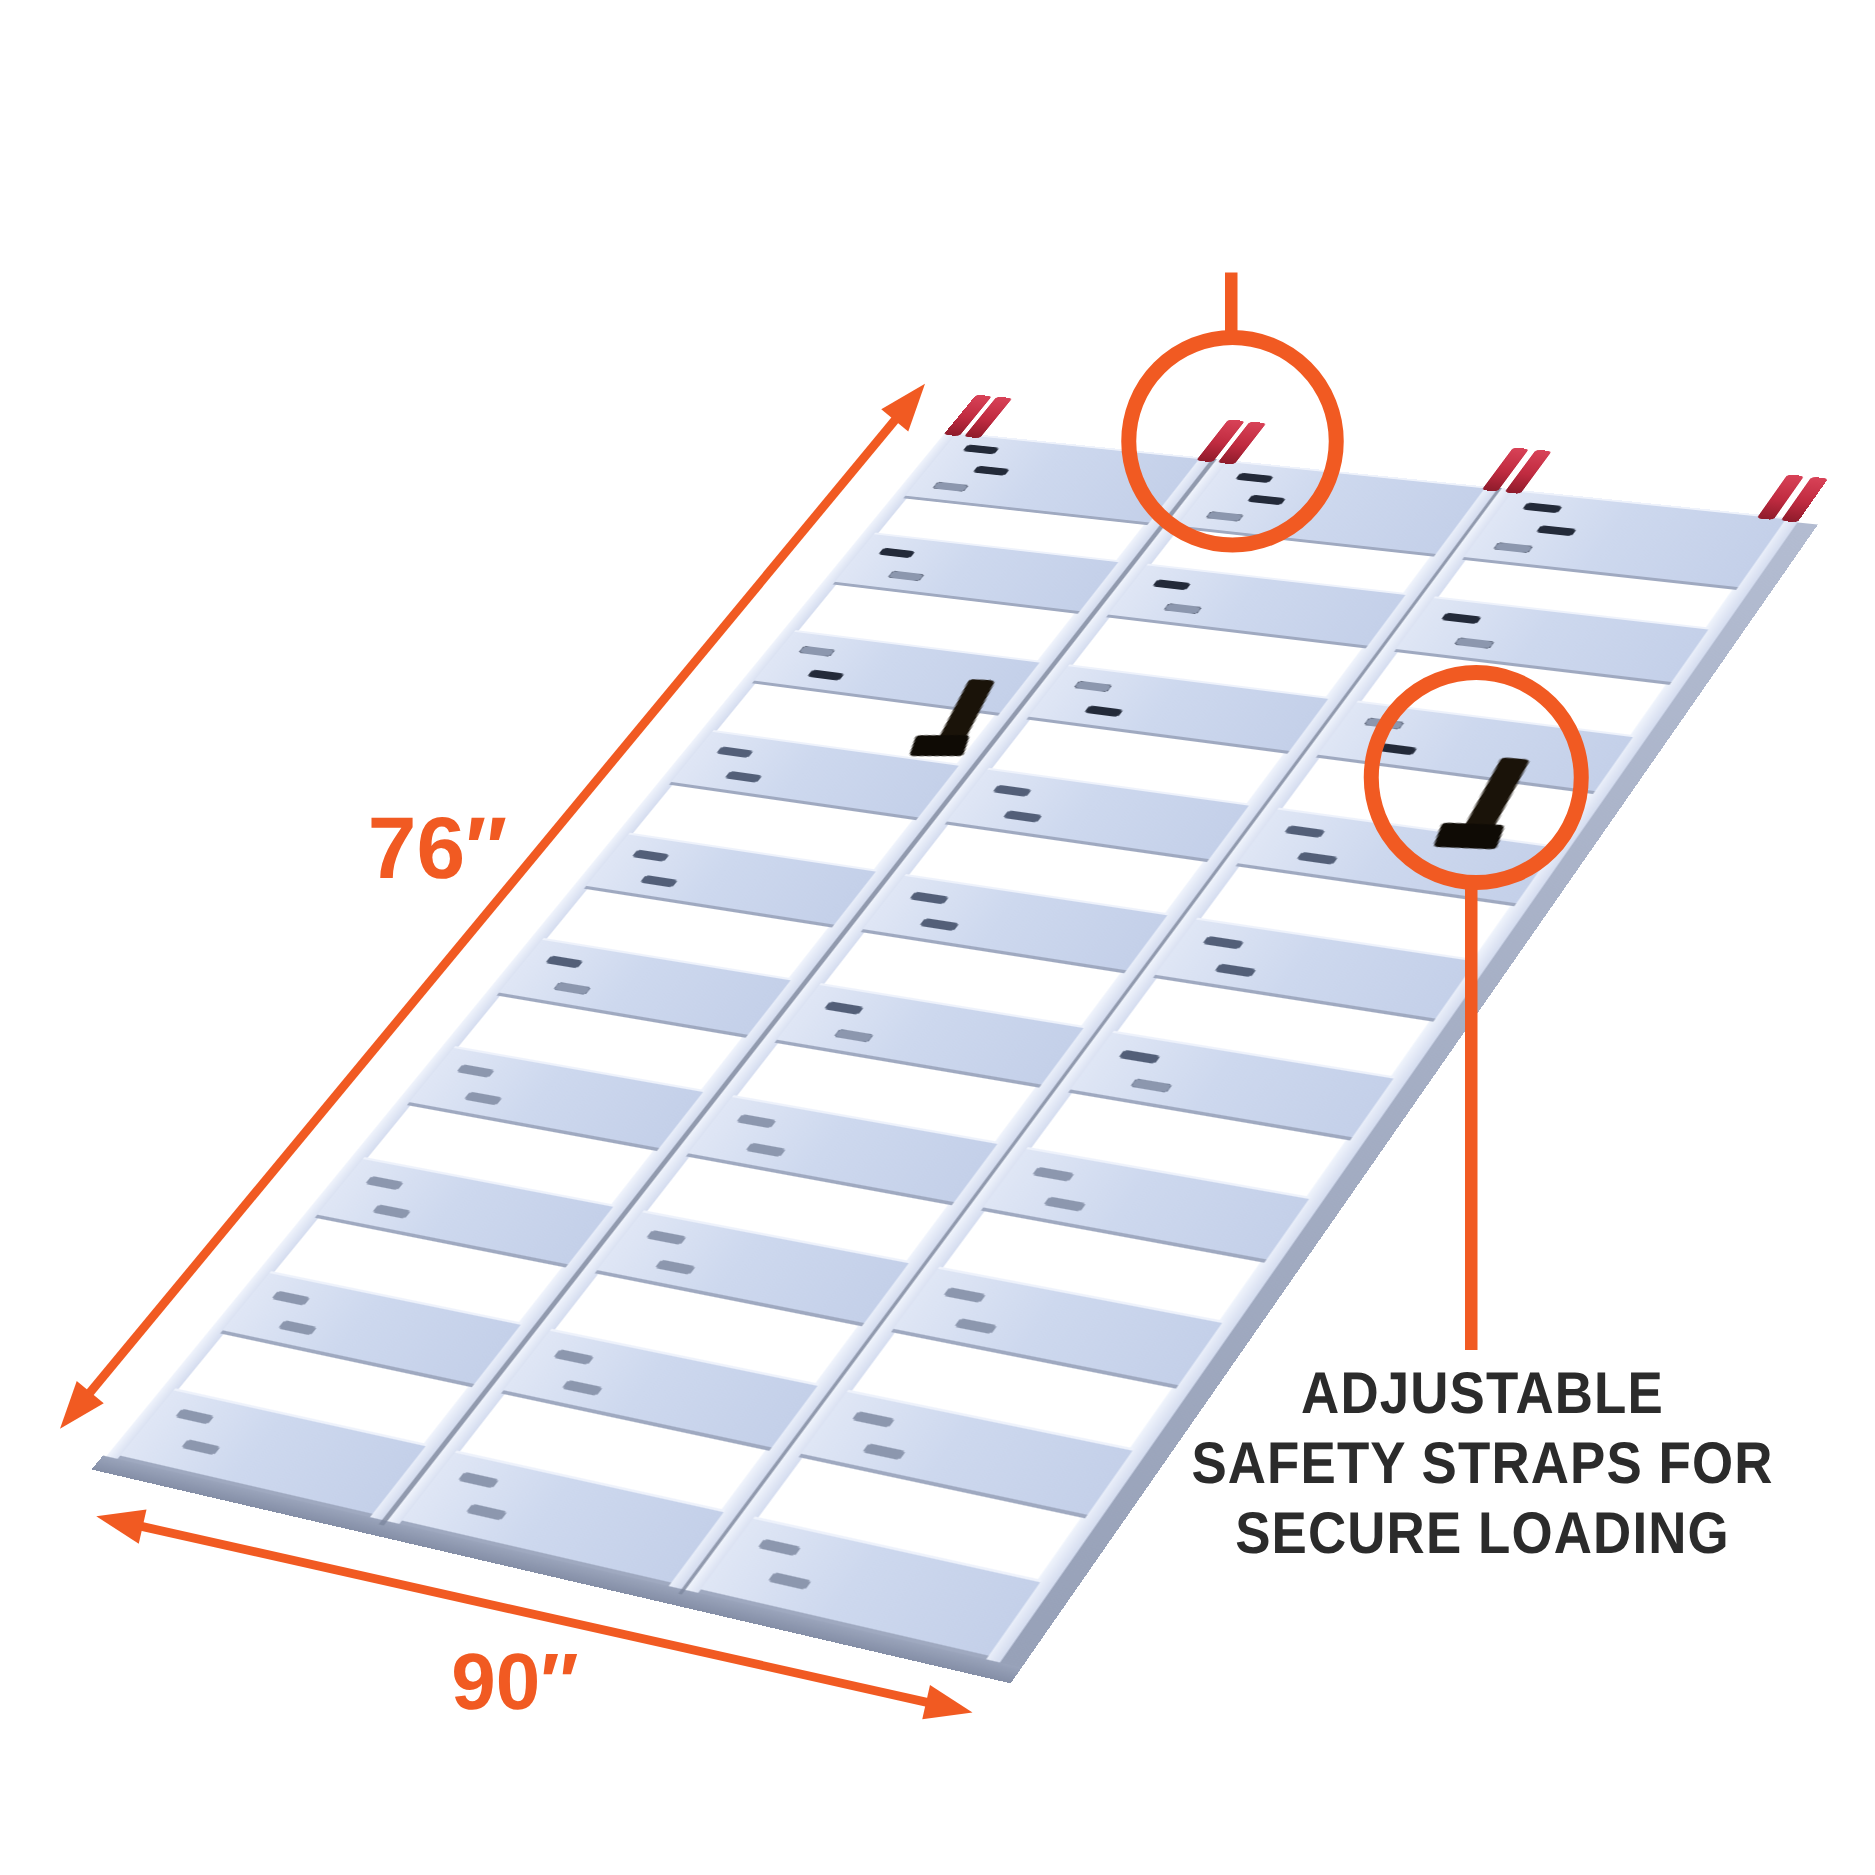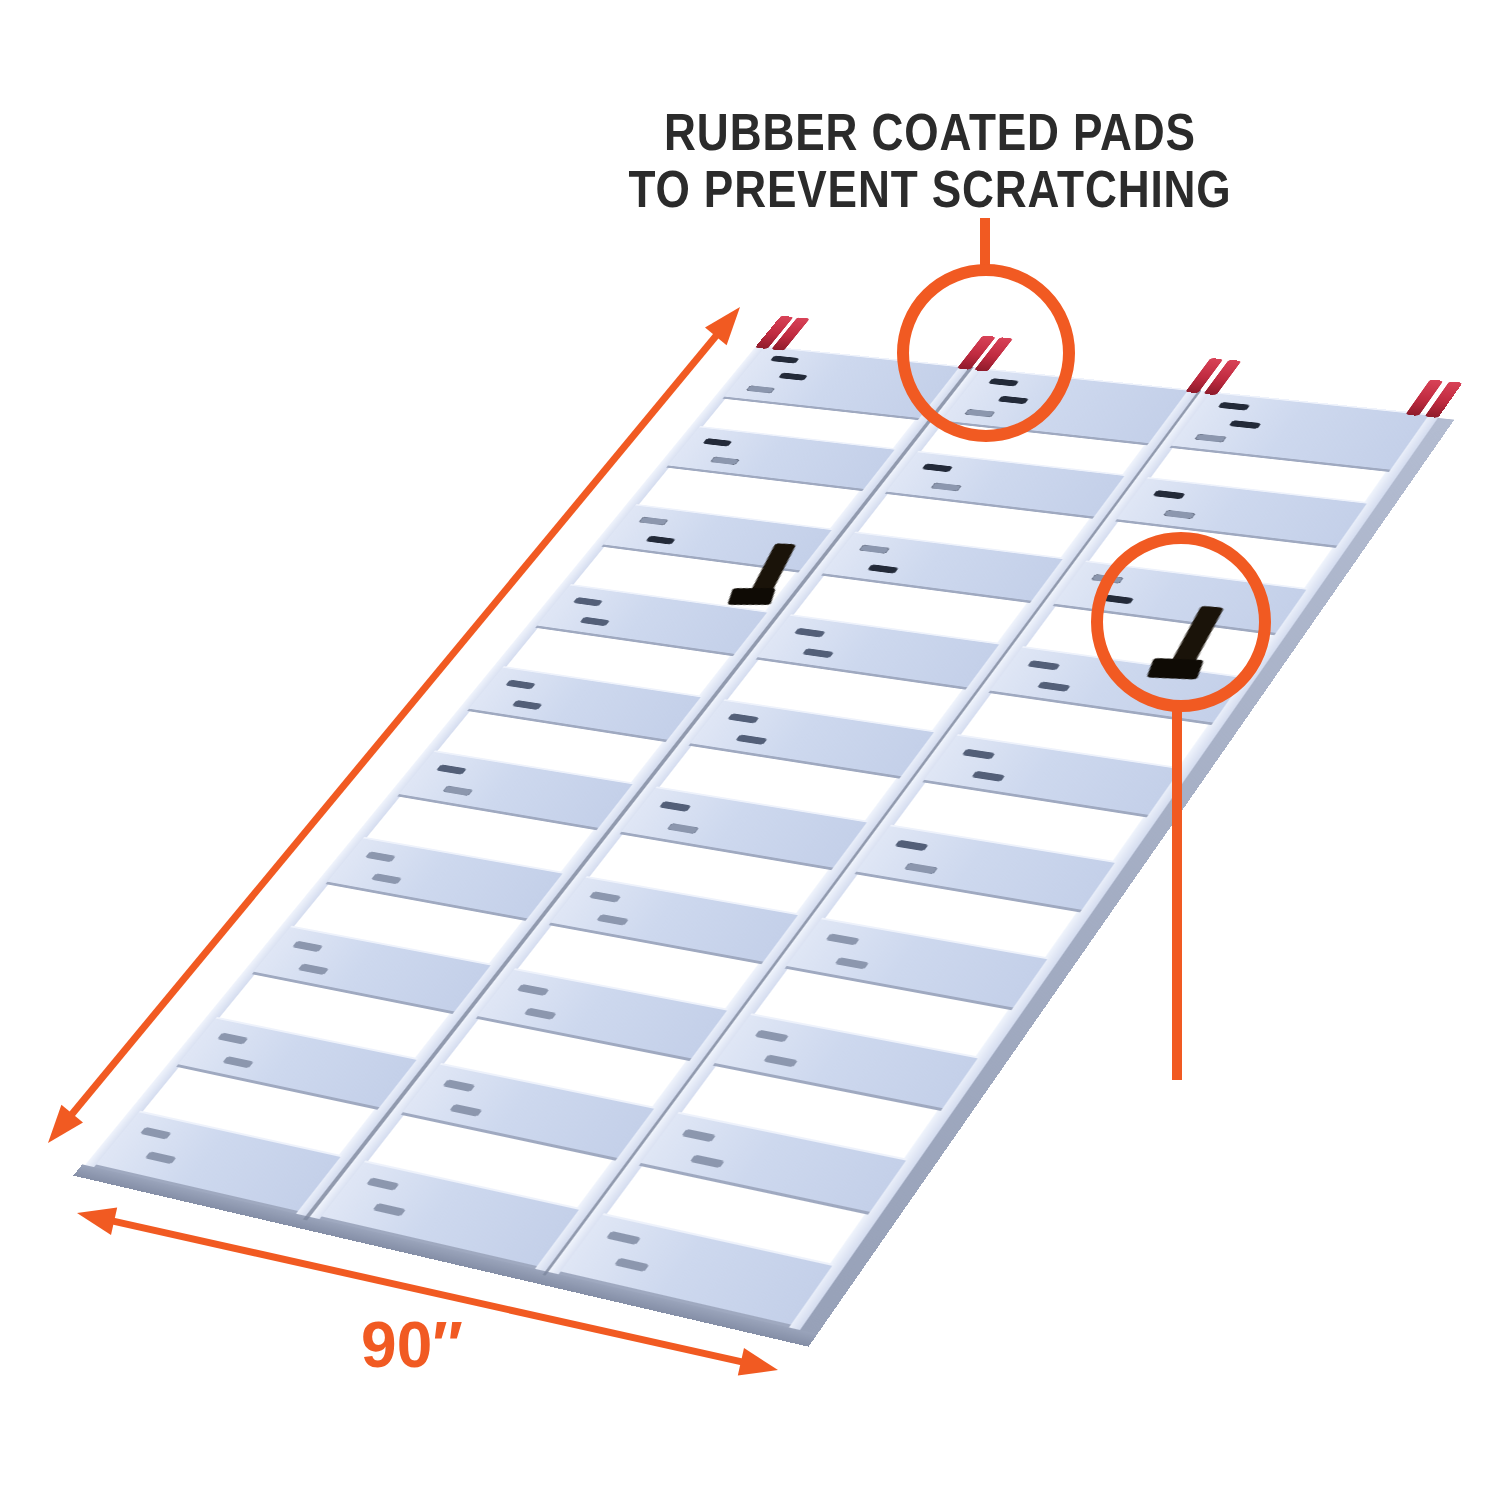--- a/index.html
+++ b/index.html
@@ -604,24 +604,26 @@
       <polygon class="arrow-head" points="740,307 726.6,345.2 705,327.4"></polygon>
       <polygon class="arrow-head" points="48,1143 83,1122.6 61.4,1104.8"></polygon>
     </g>
     <g>
       <line class="arrow-line" x1="105.3" y1="1219.3" x2="749.7" y2="1363.7"></line>
       <polygon class="arrow-head" points="77,1213 111,1235 117.2,1207.6"></polygon>
       <polygon class="arrow-head" points="778,1370 737.8,1375.4 744,1348"></polygon>
     </g>
   </svg>
 
-  <div class="callout callout-pads">
-    <div class="c-line">RUBBER COATED PADS</div>
-    <div class="c-line">TO PREVENT SCRATCHING</div>
-  </div>
   <div class="connector connector-top"></div>
   <div class="hl-circle circle-top"></div>
 
   <div class="hl-circle circle-bottom"></div>
   <div class="connector connector-bottom"></div>
+  <div class="callout callout-straps">
+    <div class="c-line">ADJUSTABLE</div>
+    <div class="c-line">SAFETY STRAPS FOR</div>
+    <div class="c-line">SECURE LOADING</div>
+  </div>
 
+  <div class="dim dim-length">76″</div>
   <div class="dim dim-width">90″</div>
 </div>
 
 </body></html>

